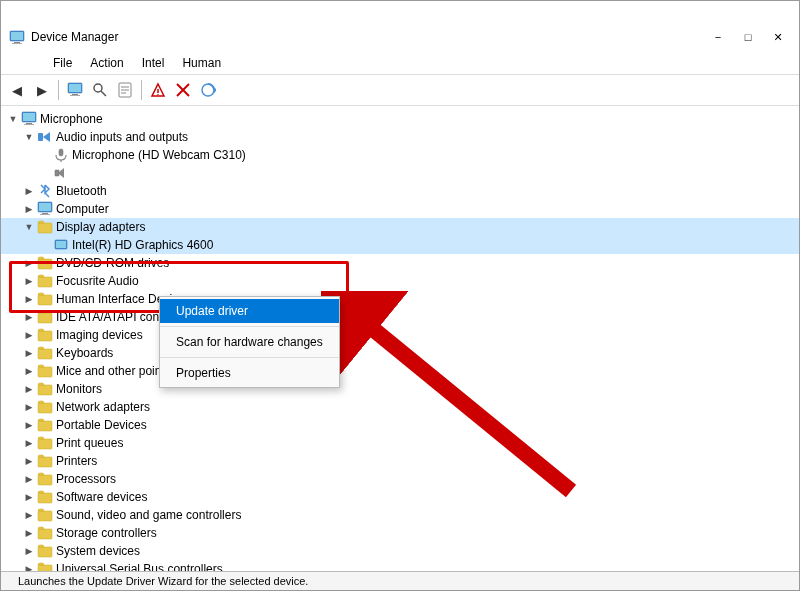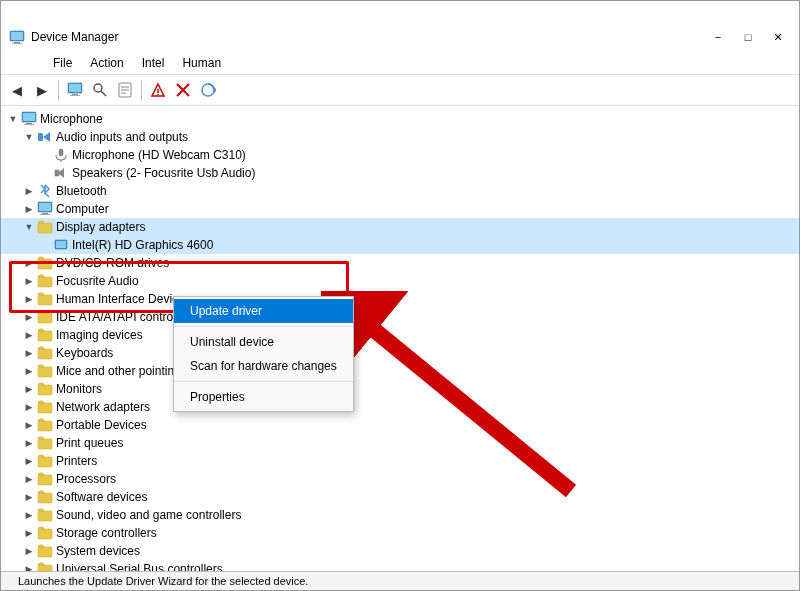--- a/index.html
+++ b/index.html
@@ -150,21 +150,21 @@
       height: 52px;
       border: 3px solid #d00;
       border-radius: 2px;
       pointer-events: none;
       z-index: 10;
     }
     
     .context-menu {
       position: absolute;
       top: 190px;
-      left: 172px;
+      left: 158px;
       background: #f9f9f9;
       border: 1px solid #bbb;
       box-shadow: 2px 3px 8px rgba(0,0,0,0.25);
       min-width: 170px;
       z-index: 20;
       padding: 2px 0;
     }
     .ctx-item {
       padding: 5px 16px;
       cursor: pointer;
@@ -318,21 +318,20 @@
 
       <div class="tree-item">
         <span class="indent" style="width:36px"></span>
         <span class="expand-btn" style="visibility:hidden">▶</span>
         <span class="tree-icon">
           <svg width="16" height="16" viewBox="0 0 16 16">
             <rect x="2" y="5" width="4" height="6" rx="0.5" fill="#888" stroke="#666" stroke-width="0.5"></rect>
             <polygon points="6,7 11,3 11,13 6,9" fill="#888"></polygon>
           </svg>
         </span>
-        <span class="tree-label">Speakers (2- Focusrite Usb Audio)</span>
       </div>
 
       <div class="tree-item">
         <span class="indent" style="width:20px"></span>
         <span class="expand-btn">▶</span>
         <span class="tree-icon">
           <svg width="16" height="16" viewBox="0 0 16 16">
             <path d="M8 2 L12 6 L8 10 L8 2 M8 10 L12 14 M8 6 L4 10 M8 6 L4 2" fill="none" stroke="#4a90d9" stroke-width="1.5"></path>
           </svg>
         </span>
@@ -593,21 +592,20 @@
         <span class="tree-label">Universal Serial Bus controllers</span>
       </div>
 
     </div>
 
     <div class="highlight-box"></div>
 
     <div class="context-menu">
       <div class="ctx-item highlighted">Update driver</div>
       <div class="ctx-sep"></div>
-      <div class="ctx-item">Uninstall device</div>
       <div class="ctx-item">Scan for hardware changes</div>
       <div class="ctx-sep"></div>
       <div class="ctx-item">Properties</div>
     </div>
 
     <svg style="position:absolute; top:185px; left:320px; width:280px; height:220px; pointer-events:none; z-index:15;" viewBox="0 0 280 220">
 
       <defs>
         <marker id="arrowhead" markerWidth="10" markerHeight="7" refX="2" refY="3.5" orient="auto">
           <polygon points="0 0, 10 3.5, 0 7" fill="#cc0000"></polygon>

